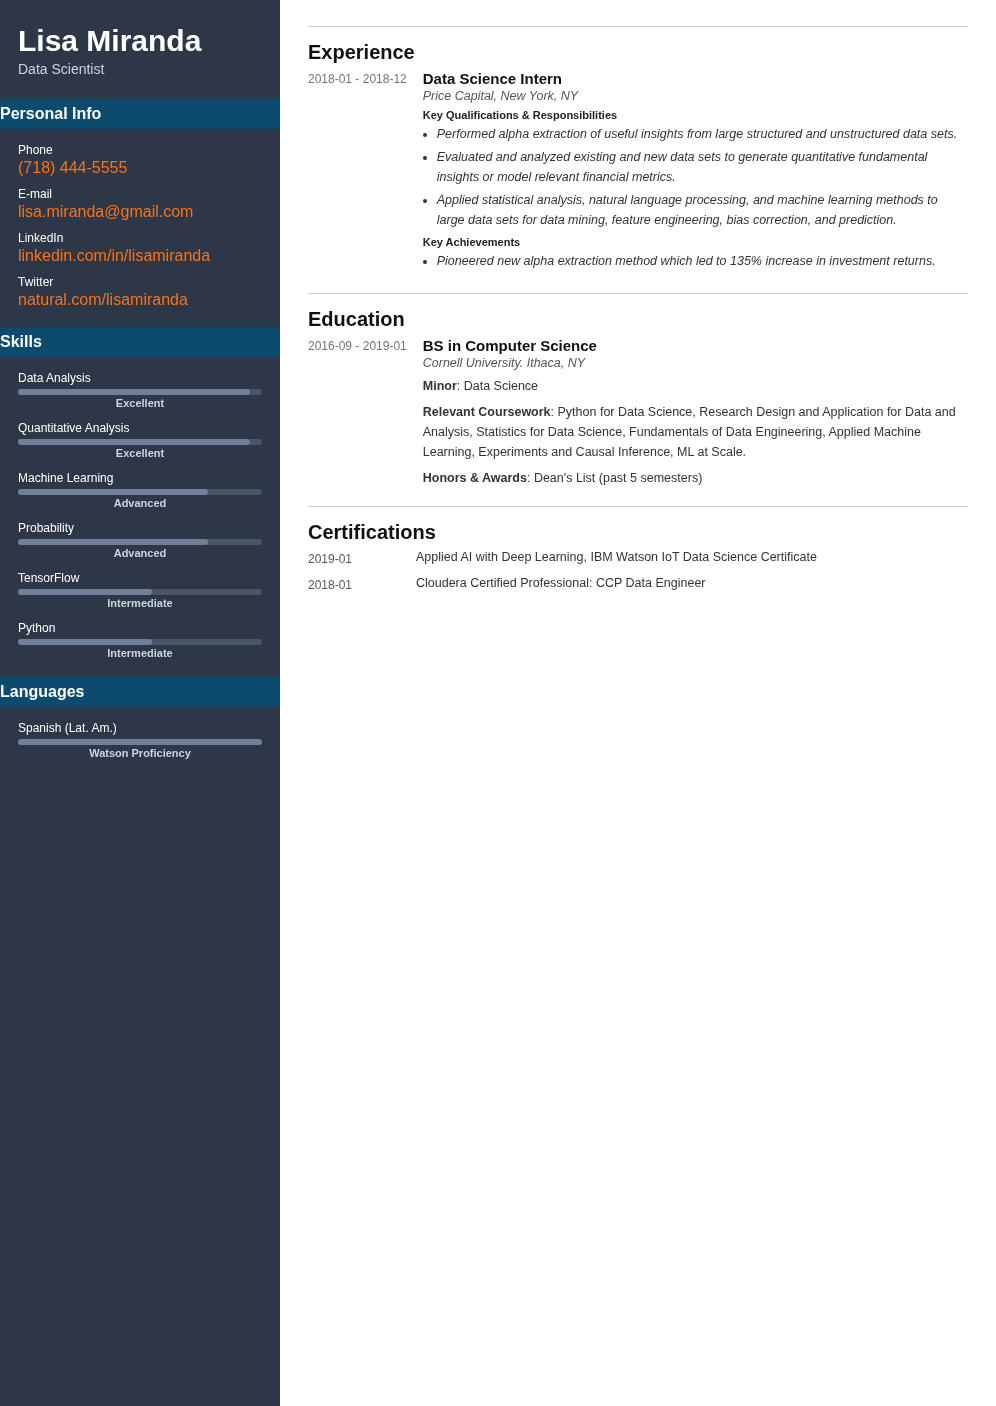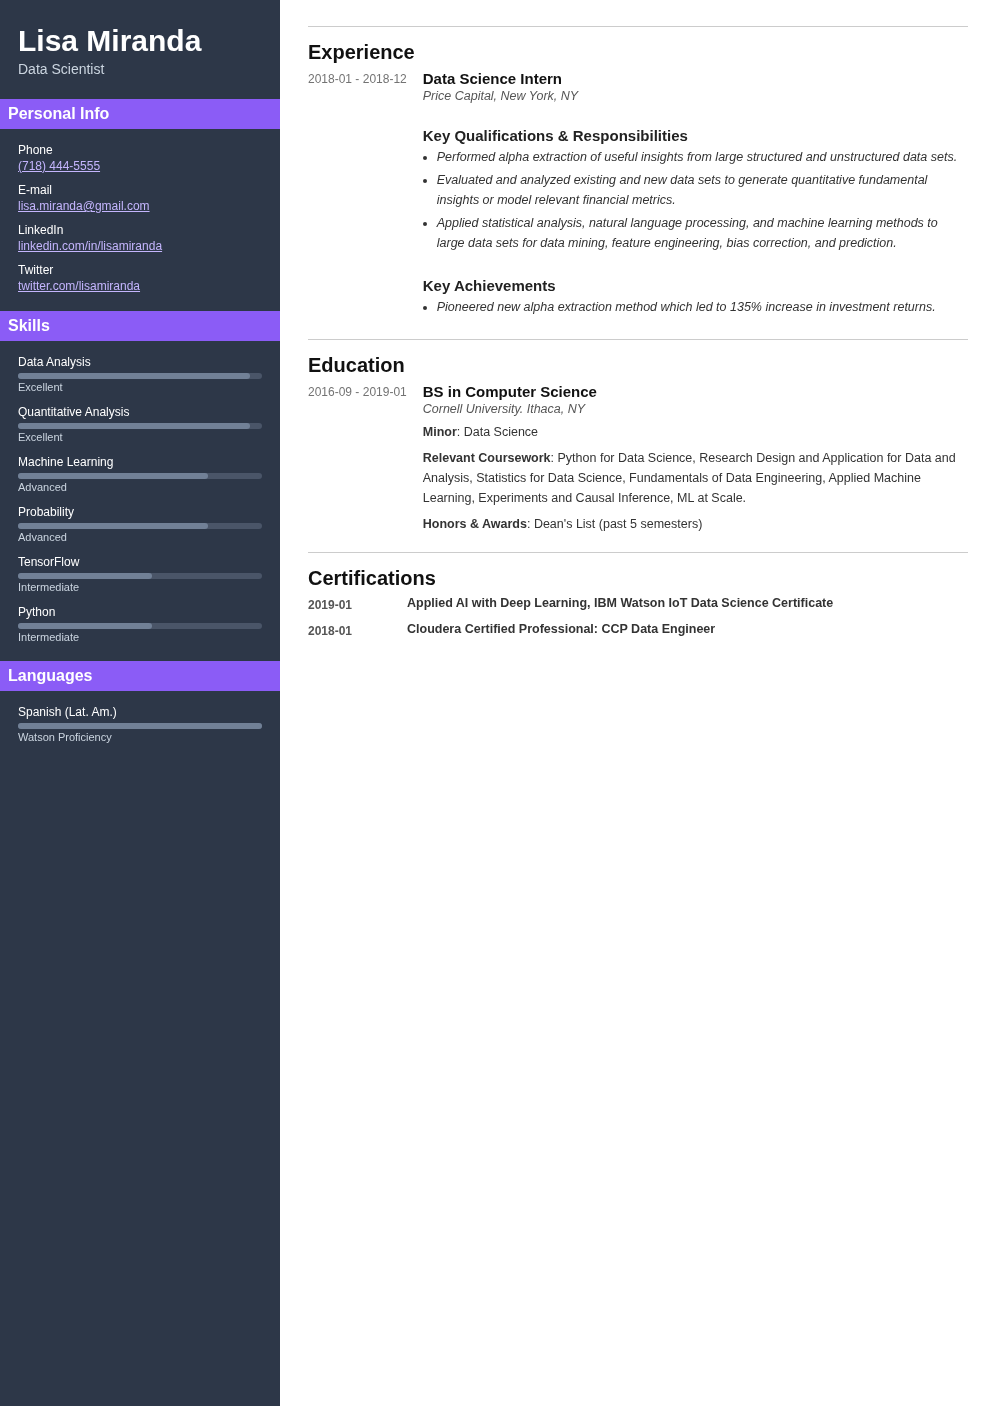--- a/index.html
+++ b/index.html
@@ -30,39 +30,38 @@
 
     .sidebar-title {
       font-size: 14px;
       color: #cbd5e0;
       margin-bottom: 22px;
     }
 
     .sidebar-section-title {
       font-size: 16px;
       font-weight: bold;
-      background: #8b5cf6;
+      background: #0c4a6e;
       color: #fff;
-      padding: 6px 8px;
+      padding: 6px 0;
       margin-bottom: 14px;
       margin-left: -18px;
       margin-right: -18px;
     }
 
     .contact-label {
       font-weight: normal;
       font-size: 12px;
       margin-top: 10px;
       margin-bottom: 2px;
     }
 
     .contact-value {
-      font-size: 12px;
-      color: #c4b5fd;
-      text-decoration: underline;
+      font-size: 16px;
+      color: #f97316;
     }
 
     
     .skill-name {
       font-size: 12px;
       margin-top: 12px;
       margin-bottom: 4px;
     }
 
     .skill-bar-bg {
@@ -75,22 +74,23 @@
 
     .skill-bar-fill {
       height: 6px;
       border-radius: 3px;
       background: #718096;
     }
 
     .skill-level {
       font-size: 11px;
       color: #cbd5e0;
-      text-align: left;
+      text-align: center;
       display: block;
+      font-weight: bold;
     }
 
     
     .lang-name {
       font-size: 12px;
       margin-top: 12px;
       margin-bottom: 4px;
     }
 
     
@@ -146,23 +146,23 @@
     }
 
     .entry-subtitle {
       font-style: italic;
       font-size: 12.5px;
       color: #555;
       margin-bottom: 6px;
     }
 
     .entry-label {
-      font-size: 15px;
-      font-weight: bold;
-      margin-top: 24px;
+      font-size: 11px;
+      font-weight: bold;
+      margin-top: 6px;
       margin-bottom: 4px;
     }
 
     .entry-list {
       padding-left: 14px;
       margin-bottom: 4px;
       font-style: italic;
     }
 
     .entry-list li {
@@ -177,23 +177,22 @@
       line-height: 1.6;
       color: #333;
     }
 
     .entry-text strong {
       font-weight: bold;
     }
 
     .cert-row {
       display: flex;
-      gap: 9px;
+      gap: 18px;
       margin-bottom: 10px;
-      font-weight: bold;
     }
 
     .cert-date {
       min-width: 90px;
       font-size: 12px;
       color: #555;
       padding-top: 2px;
     }
 
     .cert-text {
@@ -214,21 +213,21 @@
   <div class="contact-label">Phone</div>
   <div class="contact-value">(718) 444-5555</div>
 
   <div class="contact-label">E-mail</div>
   <div class="contact-value">lisa.miranda@gmail.com</div>
 
   <div class="contact-label">LinkedIn</div>
   <div class="contact-value">linkedin.com/in/lisamiranda</div>
 
   <div class="contact-label">Twitter</div>
-  <div class="contact-value">twitter.com/lisamiranda</div>
+  <div class="contact-value">natural.com/lisamiranda</div>
 
   <div class="sidebar-section-title" style="margin-top:18px;">Skills</div>
 
   <div id="skills-container">
       <div>
     <div class="skill-name">Data Analysis</div>
     <div class="skill-bar-bg">
       <div class="skill-bar-fill" style="width:95%;"></div>
     </div>
     <span class="skill-level">Excellent</span>

